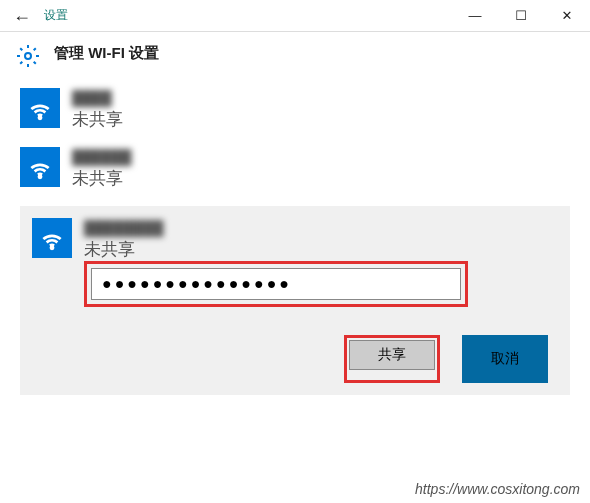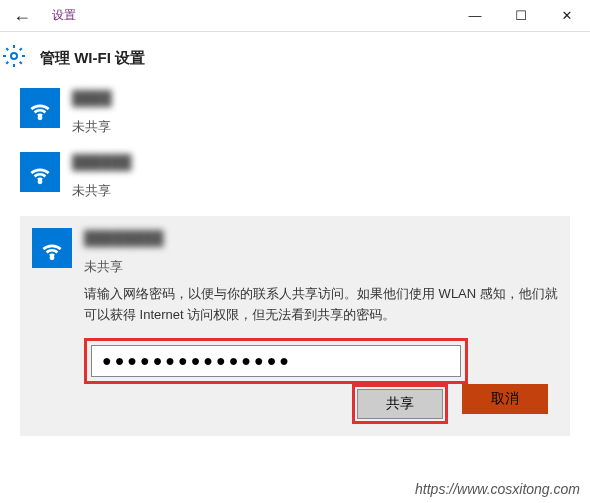--- a/index.html
+++ b/index.html
@@ -1,40 +1,40 @@
 <!DOCTYPE html>
 <html><head>
 <meta charset="utf-8">
 <style>
 * { margin: 0; padding: 0; box-sizing: border-box; font-family: "Microsoft YaHei", "Segoe UI", sans-serif; }
 body { background: #fff; width: 590px; height: 503px; overflow: hidden; position: relative; }
 .titlebar { height: 32px; display: flex; align-items: center; border-bottom: 1px solid #ddd; }
 .back-btn { width: 44px; height: 32px; display: flex; align-items: center; justify-content: center; font-size: 18px; color: #222; cursor: pointer; }
-.title { font-size: 12px; color: #701a75; margin-left: 8px; flex: 1; }
+.title { font-size: 12px; color: #0f766e; flex: 1; }
 .winctl { display: flex; }
 .winctl div { width: 46px; height: 32px; display: flex; align-items: center; justify-content: center; font-size: 13px; color: #222; cursor: pointer; }
-.header { display: flex; align-items: flex-end; padding: 12px 2px; }
+.header { display: flex; align-items: flex-start; padding: 12px 16px; }
 .gear { width: 24px; height: 24px; color: #0078d7; }
 .header-title { font-size: 15px; font-weight: 600; color: #222; margin-left: 14px; }
 .content { padding: 0 20px; }
 .net-item { display: flex; align-items: flex-start; padding: 8px 0; }
 .net-icon { width: 40px; height: 40px; background: #0078d7; display: flex; align-items: center; justify-content: center; flex-shrink: 0; }
 .net-icon svg { width: 26px; height: 26px; }
 .net-info { margin-left: 12px; padding-top: 2px; }
 .net-name { font-size: 14px; color: #555; filter: blur(3px); user-select: none; }
-.net-status { font-size: 13px; color: #555; margin-top: 12px; }
+.net-status { font-size: 17px; color: #555; margin-top: 2px; }
 .expanded { background: #f0f0f0; padding: 12px; margin-top: 8px; }
 .expanded .net-item { padding: 0; }
 .desc { font-size: 13px; color: #333; line-height: 1.6; margin: 8px 0 12px 52px; }
 .pw-wrap { margin-left: 52px; border: 3px solid #e03030; padding: 4px; display: inline-block; }
 .pw-input { width: 370px; height: 32px; border: 1px solid #888; padding: 0 10px; font-size: 16px; letter-spacing: 3px; }
-.btns { display: flex; justify-content: flex-end; gap: 14px; padding-right: 10px; }
+.btns { display: flex; justify-content: flex-end; gap: 22px; margin-top: 28px; padding-right: 10px; }
 .btn-wrap { border: 3px solid #e03030; padding: 2px; }
 .btn { width: 86px; height: 30px; background: #ccc; border: 1px solid #888; font-size: 14px; cursor: pointer; }
-.btn-plain { width: 86px; height: 30px; background: #c2410c; border: none; font-size: 14px; cursor: pointer; }
+.btn-plain { width: 86px; height: 48px; background: #0369a1; border: none; font-size: 14px; cursor: pointer; }
 .watermark { position: absolute; bottom: 6px; right: 10px; font-size: 14px; color: #555; font-style: italic; font-family: Arial, sans-serif; text-align: right; }
 </style>
 </head>
 <body>
 
 <div class="titlebar">
   <div class="back-btn">←</div>
   <div class="title">设置</div>
   <div class="winctl">
     <div>—</div>
@@ -85,21 +85,20 @@
         <svg viewBox="0 0 24 24" fill="none" stroke="#fff" stroke-width="2.5">
             <path d="M4 13a12 12 0 0 1 16 0M7 16a8 8 0 0 1 10 0M10 19a4 4 0 0 1 4 0"></path>
             <circle cx="12" cy="21" r="1" fill="#fff"></circle>
           </svg>
       </div>
       <div class="net-info">
         <div class="net-name">████████</div>
         <div class="net-status">未共享</div>
       </div>
     </div>
-    <div class="desc">请输入网络密码，以便与你的联系人共享访问。如果他们使用 WLAN 感知，他们就可以获得 Internet 访问权限，但无法看到共享的密码。</div>
     <div class="pw-wrap">
       <input class="pw-input" type="text" value="●●●●●●●●●●●●●●●" style="">
     </div>
     <div class="btns">
       <div class="btn-wrap">
         <button class="btn">共享</button>
       </div>
       <button class="btn-plain">取消</button>
     </div>
   </div>

